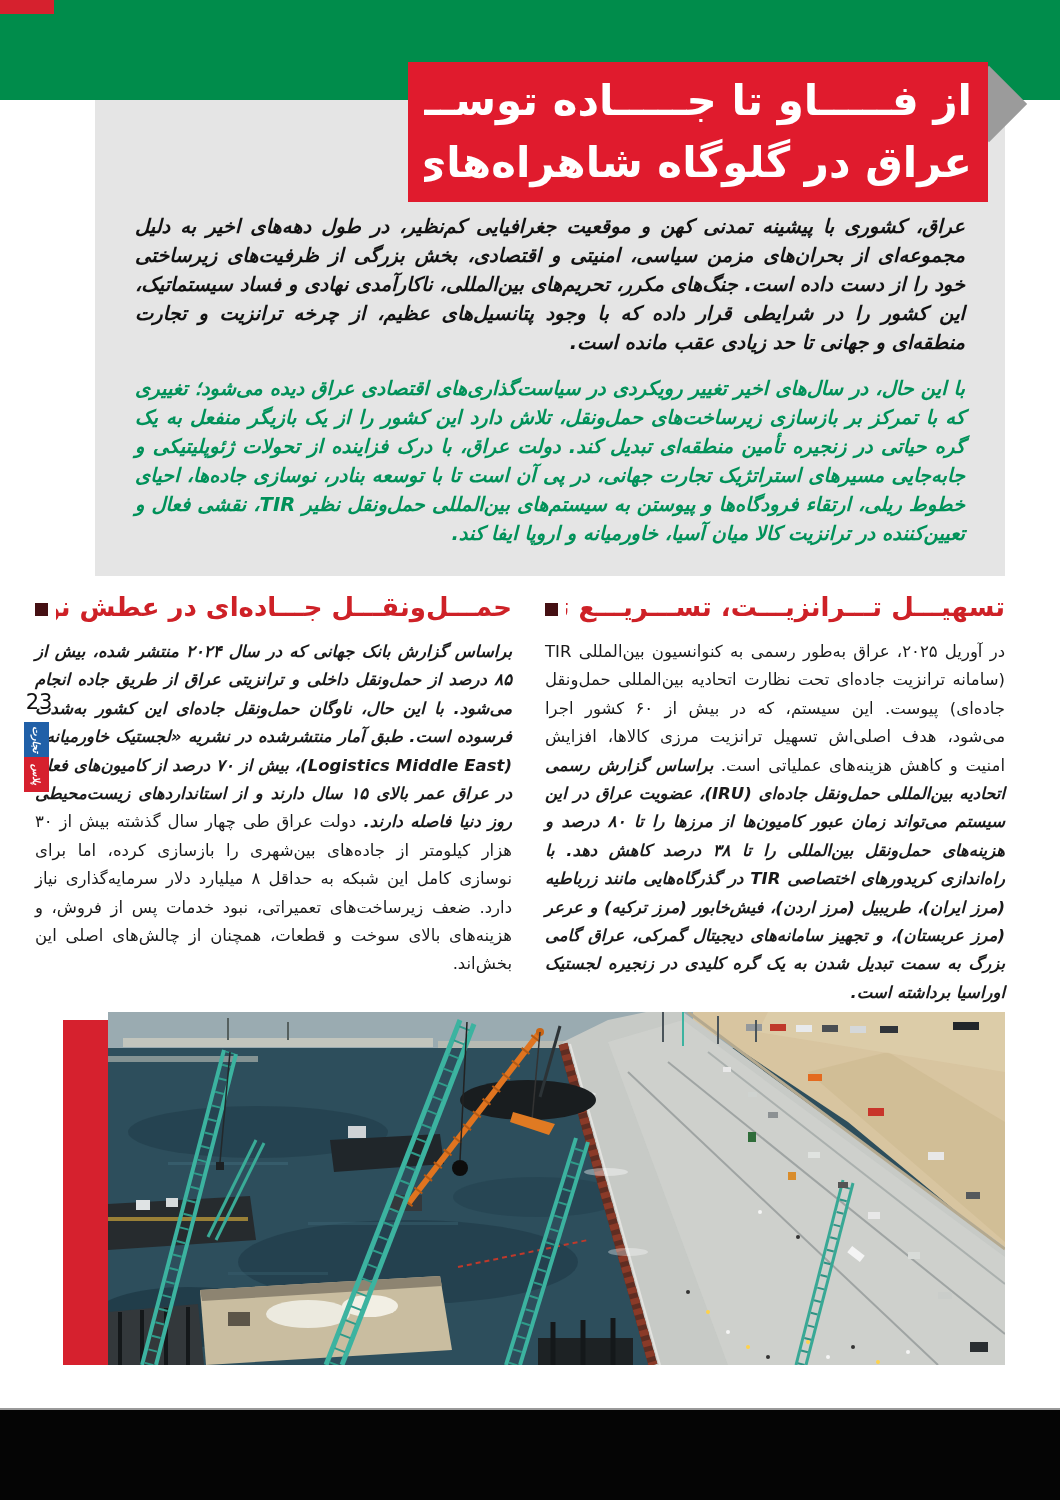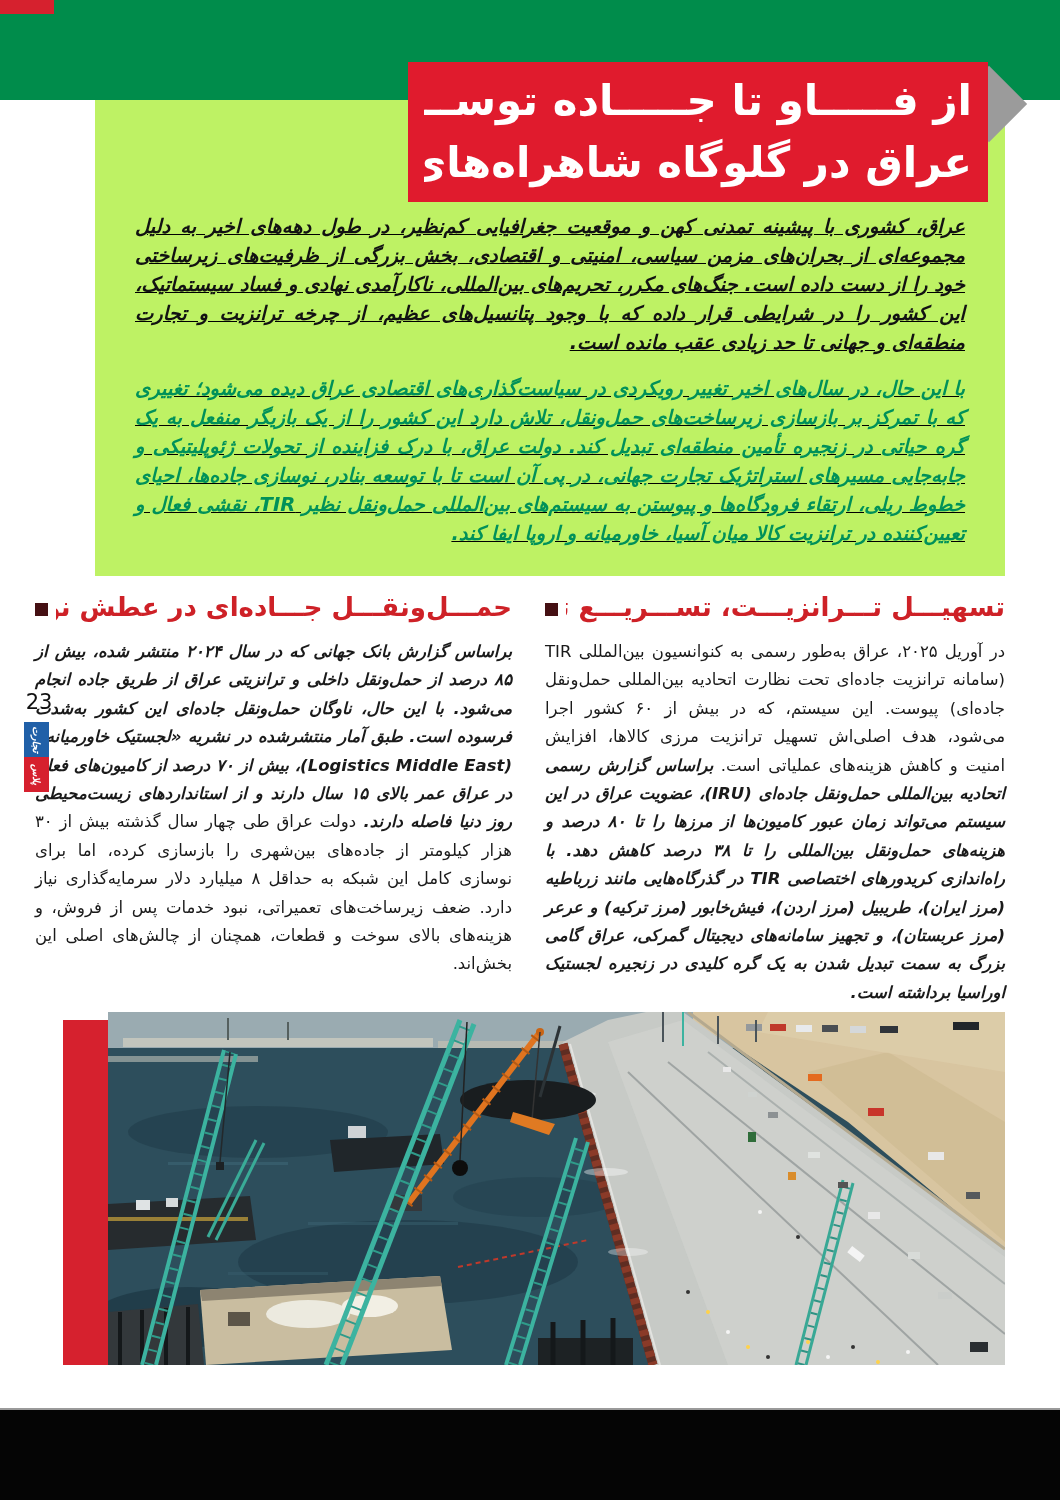--- a/index.html
+++ b/index.html
@@ -11,21 +11,21 @@
   .green-band { position:absolute; left:0; top:0; width:1060px; height:100px; background:#008C4B; }
   .corner-red { position:absolute; left:0; top:0; width:54px; height:14px; background:#D6212E; }
 
   
   .diamond { position:absolute; left:962px; top:77px; width:54px; height:54px; background:#9B9B9B; transform:rotate(45deg); z-index:2; }
   .title-box { position:absolute; left:408px; top:62px; width:580px; height:140px; background:#E01B2D; z-index:3;
                display:flex; flex-direction:column; justify-content:center; padding:4px 16px; }
   .title-line { color:#ffffff; font-weight:bold; font-size:42px; line-height:62px; text-align:center; white-space:nowrap; overflow:hidden; }
 
   
-  .gray-panel { position:absolute; left:95px; top:100px; width:910px; height:476px; background:#bef264; padding:112px 40px 0 40px; z-index:1;text-decoration:underline; }
+  .gray-panel { position:absolute; left:95px; top:100px; width:910px; height:476px; background:#e5e5e5; padding:112px 40px 0 40px; z-index:1; }
   .intro { font-size:19.5px; line-height:29px; font-weight:bold; font-style:italic; text-align:justify; color:#121212; margin-bottom:17px; }
   .intro.green { color:#009159; }
 
   
   .col { position:absolute; top:588px; }
   .col-right { left:545px; width:460px; }
   .col-left  { left:35px;  width:477px; }
   .col-head { display:flex; justify-content:space-between; align-items:center; color:#CE2127;
               font-size:26px; font-weight:bold; line-height:38px; margin-bottom:12px; overflow:hidden; }
   .head-text { white-space:nowrap; overflow:hidden; }

